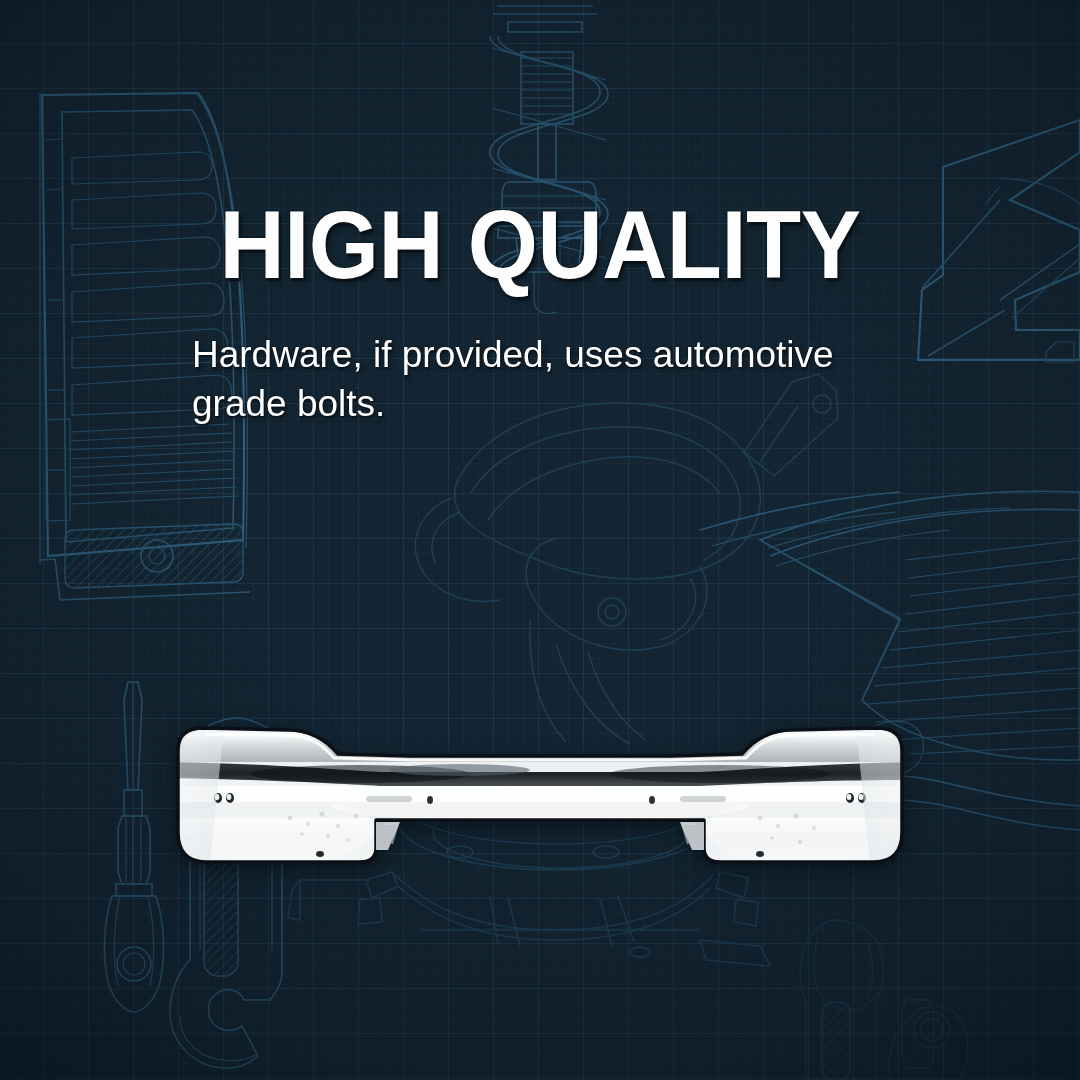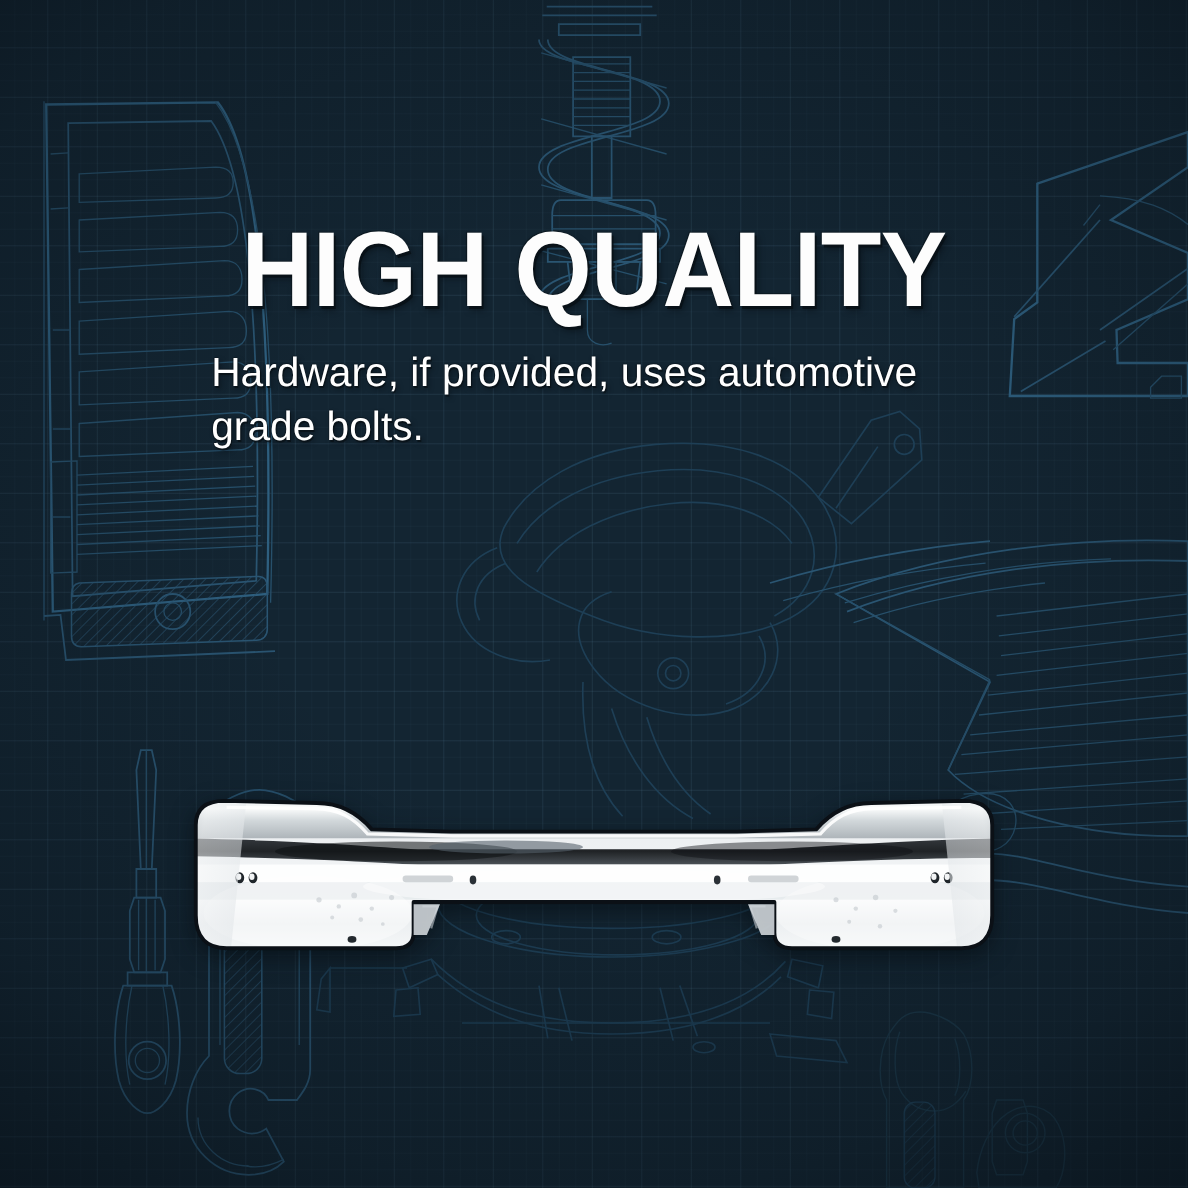--- a/index.html
+++ b/index.html
@@ -84,21 +84,21 @@
     font-size: 37px;
     font-weight: 400;
     line-height: 1.33;
     color: #ffffff;
     text-shadow:
        1px 2px 0 rgba(8,16,22,0.75),
       -1px 0px 0 rgba(8,16,22,0.45),
        0px -1px 0 rgba(8,16,22,0.45),
        2px 3px 5px rgba(5,11,17,0.5);
   }
-  #para-1 { top: 314px; padding-left: 24px; }
+  #para-1 { top: 330px; padding-left: 24px; }
   #para-2 { top: 458px; width: 760px; }
 
   
   .product {
     position: absolute;
     left: 160px;
     top: 700px;
     width: 760px;
     height: 190px;
     z-index: 5;

